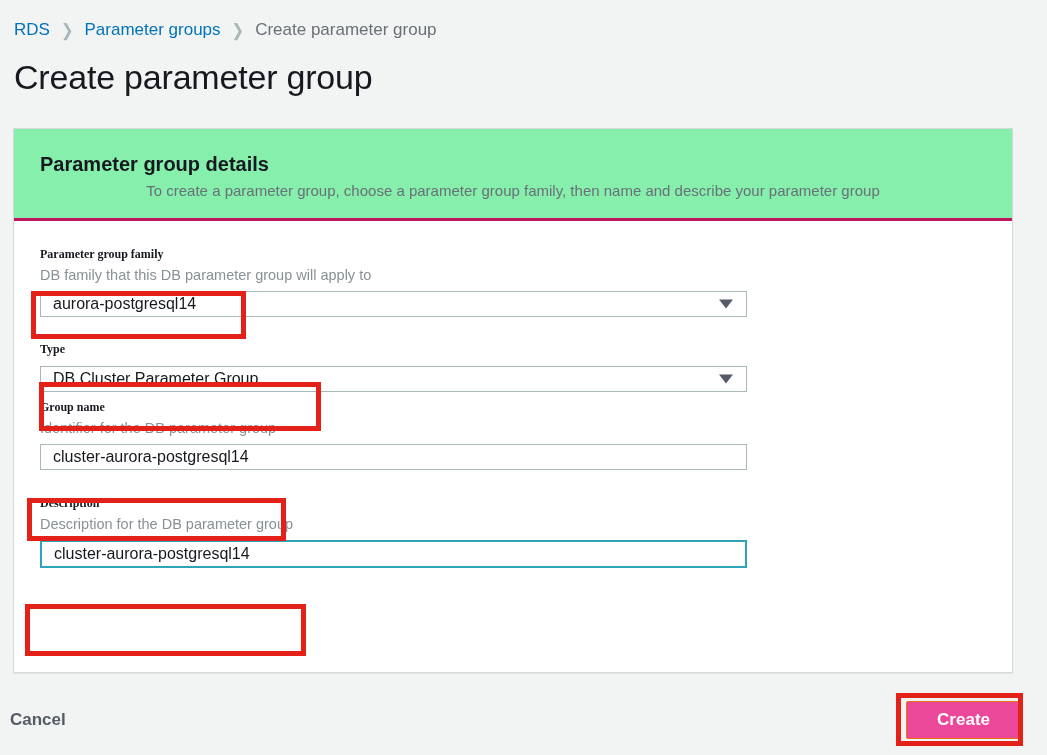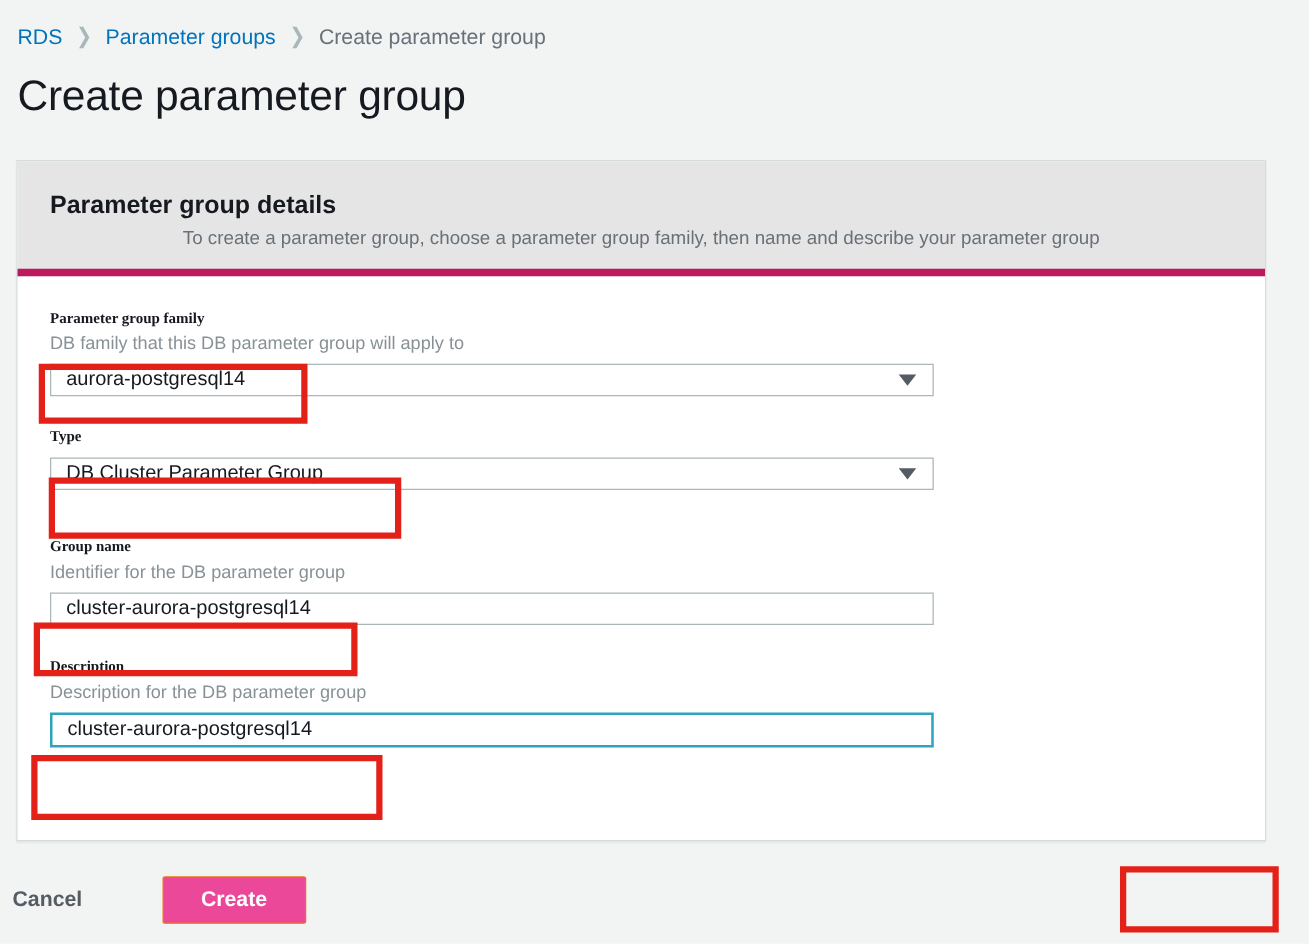--- a/index.html
+++ b/index.html
@@ -61,22 +61,22 @@
     left: 13px;
     top: 128px;
     width: 1000px;
     height: 545px;
     background: #ffffff;
     border: 1px solid #d5dbdb;
     box-sizing: border-box;
     box-shadow: 0 1px 1px rgba(0,0,0,0.06);
   }
   .panel-header {
-    background: #e5e5e5;
-    border-bottom: 6px solid #be185d;
+    background: #86efac;
+    border-bottom: 3px solid #be185d;
     padding: 24px 26px 18px 26px;
     box-sizing: border-box;
     height: 92px;
   }
   .panel-title {
     margin: 0 0 6px 0;
     font-size: 20px;
     font-weight: bold;
     color: #16191f;
   }
@@ -142,33 +142,33 @@
     width: 0;
     height: 0;
     border-left: 7px solid transparent;
     border-right: 7px solid transparent;
     border-top: 9px solid #545b64;
   }
 
   
   #field-family { margin-top: 0px; }
   #field-type { margin-top: 21px; }
-  #field-groupname { margin-top: 34px; }
+  #field-groupname { margin-top: 4px; }
   #field-description { margin-top: 22px; }
 
   
   .footer {
     position: absolute;
     left: 0;
     top: 690px;
     width: 1047px;
     height: 60px;
     display: flex;
     align-items: center;
-    justify-content: flex-start;
+    justify-content: space-between;
     padding-right: 26px;
     box-sizing: border-box;
   }
   .btn-cancel {
     font-size: 17px;
     color: #545b64;
     font-weight: bold;
     background: transparent;
     border: none;
     cursor: pointer;

